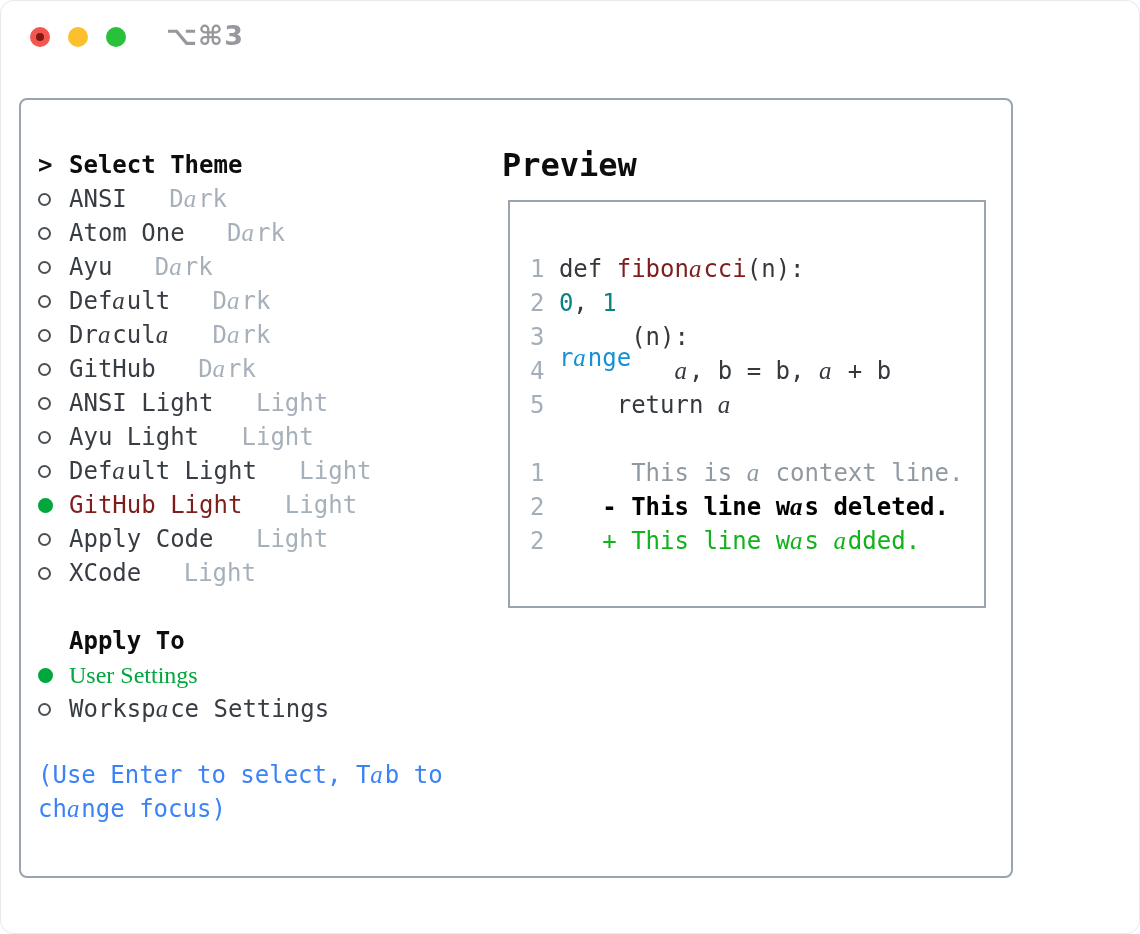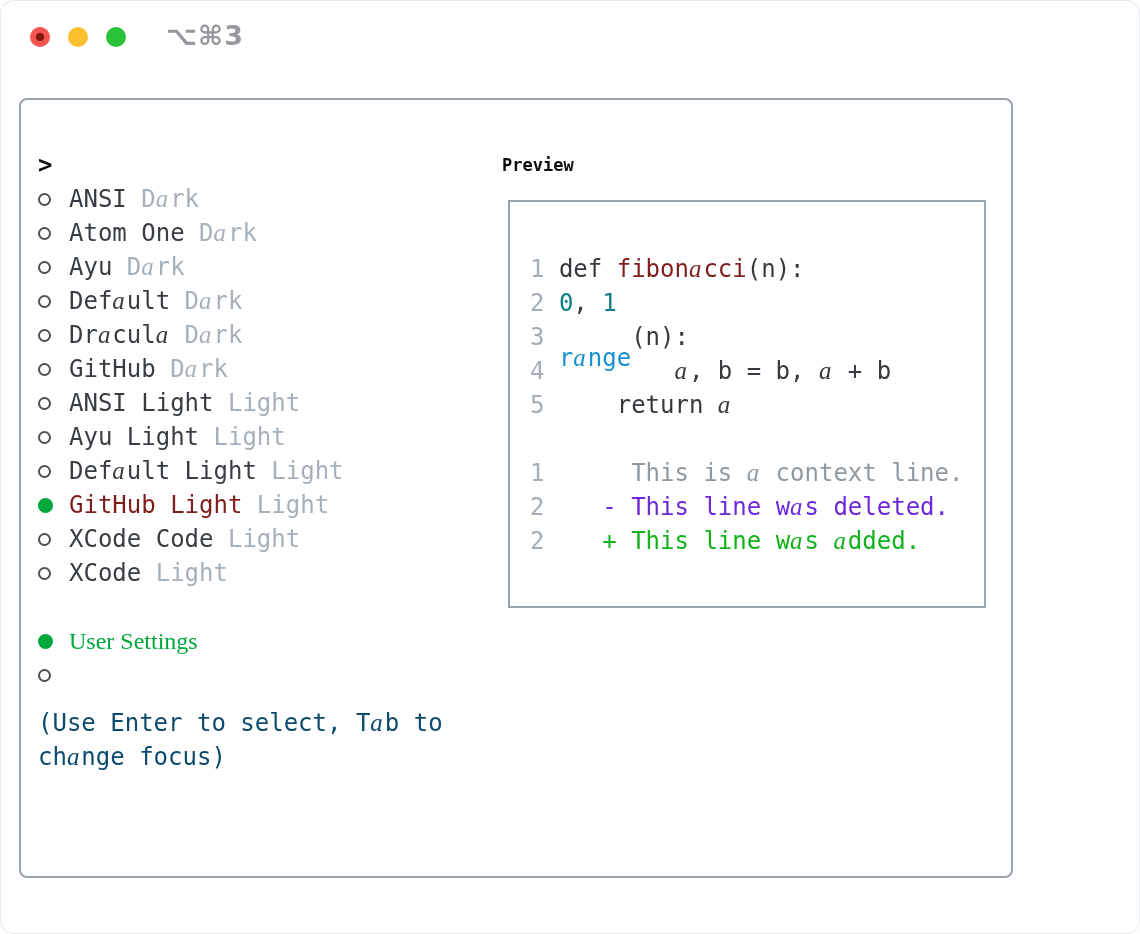--- a/index.html
+++ b/index.html
@@ -30,45 +30,45 @@
   
   .leftcol{position:absolute;left:38px;top:148px;font-size:24px;color:#383d43;}
   .row{display:flex;align-items:center;height:34px;white-space:pre;}
   .bullet{width:31px;display:flex;align-items:center;flex:0 0 31px;}
   .ring{width:13px;height:13px;border:2px solid #4b5157;border-radius:50%;box-sizing:border-box;}
   .dot{width:15px;height:15px;background:#00a73c;border-radius:50%;}
   .prompt{color:#111;font-weight:bold;font-size:24px;}
   .hname{font-weight:bold;color:#0d0d0e;}
   .tname{color:#383d43;}
   .tname.sel{color:#7f1d1d;}
-  .badge{color:#a6b0bb;}
+  .badge{color:#a6b0bb;margin-left:28px;}
   .badge::before{content:" ";}
   .apply{margin-top:34px;}
   .applyhdr{font-weight:bold;color:#0d0d0e;}
   .optlabel{color:#383d43;}
   .optlabel.sel{color:#00a73c;font-family:Liberation Serif, serif;}
-  .hint{margin-top:14px;color:#0c4a6e;}
+  .hint{margin-top:32px;color:#3b82f6;}
   .hint .row{height:34px;}
 
   
   .pvheader{position:absolute;left:502px;top:148px;height:34px;display:flex;align-items:center;
-            font-size:17px;font-weight:bold;color:#0d0d0e;}
+            font-size:32px;font-weight:bold;color:#0d0d0e;}
   .pvbox{
     position:absolute;left:508px;top:200px;width:478px;height:408px;
     border:2px solid #9aa3ae;background:#fff;box-sizing:border-box;
     padding:50px 0 0 20px;overflow:hidden;
   }
   .pline{display:flex;height:34px;align-items:center;font-size:24px;white-space:pre;}
   .lnum{width:2ch;color:#a4aeb9;flex:0 0 auto;}
   .seg-code{color:#35393e;}
   .seg-fn{color:#7f1d1d;}
   .seg-lit{color:#0e7f85;}
   .seg-call{color:#1591d3;margin-top:42px;}
   .seg-ctx{color:#8f99a1;}
-  .seg-del{color:#6d28d9;}
+  .seg-del{color:#000000;font-weight:bold;}
   .seg-add{color:#12b21a;}
 
   
   .ca{
     display:inline-block;width:14.45px;
     font-family:"Liberation Serif",serif;font-style:italic;font-size:1.04em;
     text-align:left;
   }
 </style>
 </head>
@@ -79,41 +79,46 @@
   <div class="traffic tl-close"></div>
   <div class="traffic tl-min"></div>
   <div class="traffic tl-zoom"></div>
   <div class="shortcut">⌥⌘3</div>
 
   <div class="panel"></div>
 
   <div class="leftcol">
     <div class="row">
       <span class="bullet prompt">&gt;</span>
+      <span class="hname">Select Theme</span>
     </div>
 
     <div id="theme-list">
         <div class="row"><span class="bullet"><span class="ring"></span></span><span class="tname">ANSI</span><span class="badge">D<i class="ca">a</i>rk</span></div>
         <div class="row"><span class="bullet"><span class="ring"></span></span><span class="tname">Atom One</span><span class="badge">D<i class="ca">a</i>rk</span></div>
         <div class="row"><span class="bullet"><span class="ring"></span></span><span class="tname">Ayu</span><span class="badge">D<i class="ca">a</i>rk</span></div>
         <div class="row"><span class="bullet"><span class="ring"></span></span><span class="tname">Def<i class="ca">a</i>ult</span><span class="badge">D<i class="ca">a</i>rk</span></div>
         <div class="row"><span class="bullet"><span class="ring"></span></span><span class="tname">Dr<i class="ca">a</i>cul<i class="ca">a</i></span><span class="badge">D<i class="ca">a</i>rk</span></div>
         <div class="row"><span class="bullet"><span class="ring"></span></span><span class="tname">GitHub</span><span class="badge">D<i class="ca">a</i>rk</span></div>
         <div class="row"><span class="bullet"><span class="ring"></span></span><span class="tname">ANSI Light</span><span class="badge">Light</span></div>
         <div class="row"><span class="bullet"><span class="ring"></span></span><span class="tname">Ayu Light</span><span class="badge">Light</span></div>
         <div class="row"><span class="bullet"><span class="ring"></span></span><span class="tname">Def<i class="ca">a</i>ult Light</span><span class="badge">Light</span></div>
         <div class="row"><span class="bullet"><span class="dot"></span></span><span class="tname sel">GitHub Light</span><span class="badge">Light</span></div>
-        <div class="row"><span class="bullet"><span class="ring"></span></span><span class="tname">XCode Code</span><span class="badge">Light</span></div>
+        <div class="row"><span class="bullet"><span class="ring"></span></span><span class="tname">Apply Code</span><span class="badge">Light</span></div>
         <div class="row"><span class="bullet"><span class="ring"></span></span><span class="tname">XCode</span><span class="badge">Light</span></div>
       </div>
 
     <div class="apply">
+      <div class="row">
+        <span class="bullet"></span>
+        <span class="applyhdr">Apply To</span>
+      </div>
       <div id="apply-options">
           <div class="row"><span class="bullet"><span class="dot"></span></span><span class="optlabel sel">User Settings</span></div>
-          <div class="row"><span class="bullet"><span class="ring"></span></span></div>
+          <div class="row"><span class="bullet"><span class="ring"></span></span><span class="optlabel">Worksp<i class="ca">a</i>ce Settings</span></div>
         </div>
     </div>
 
     <div class="hint">
       <div class="row">(Use Enter to select, T<i class="ca">a</i>b to</div>
       <div class="row">ch<i class="ca">a</i>nge focus)</div>
     </div>
   </div>
 
   <div class="pvheader">Preview</div>

